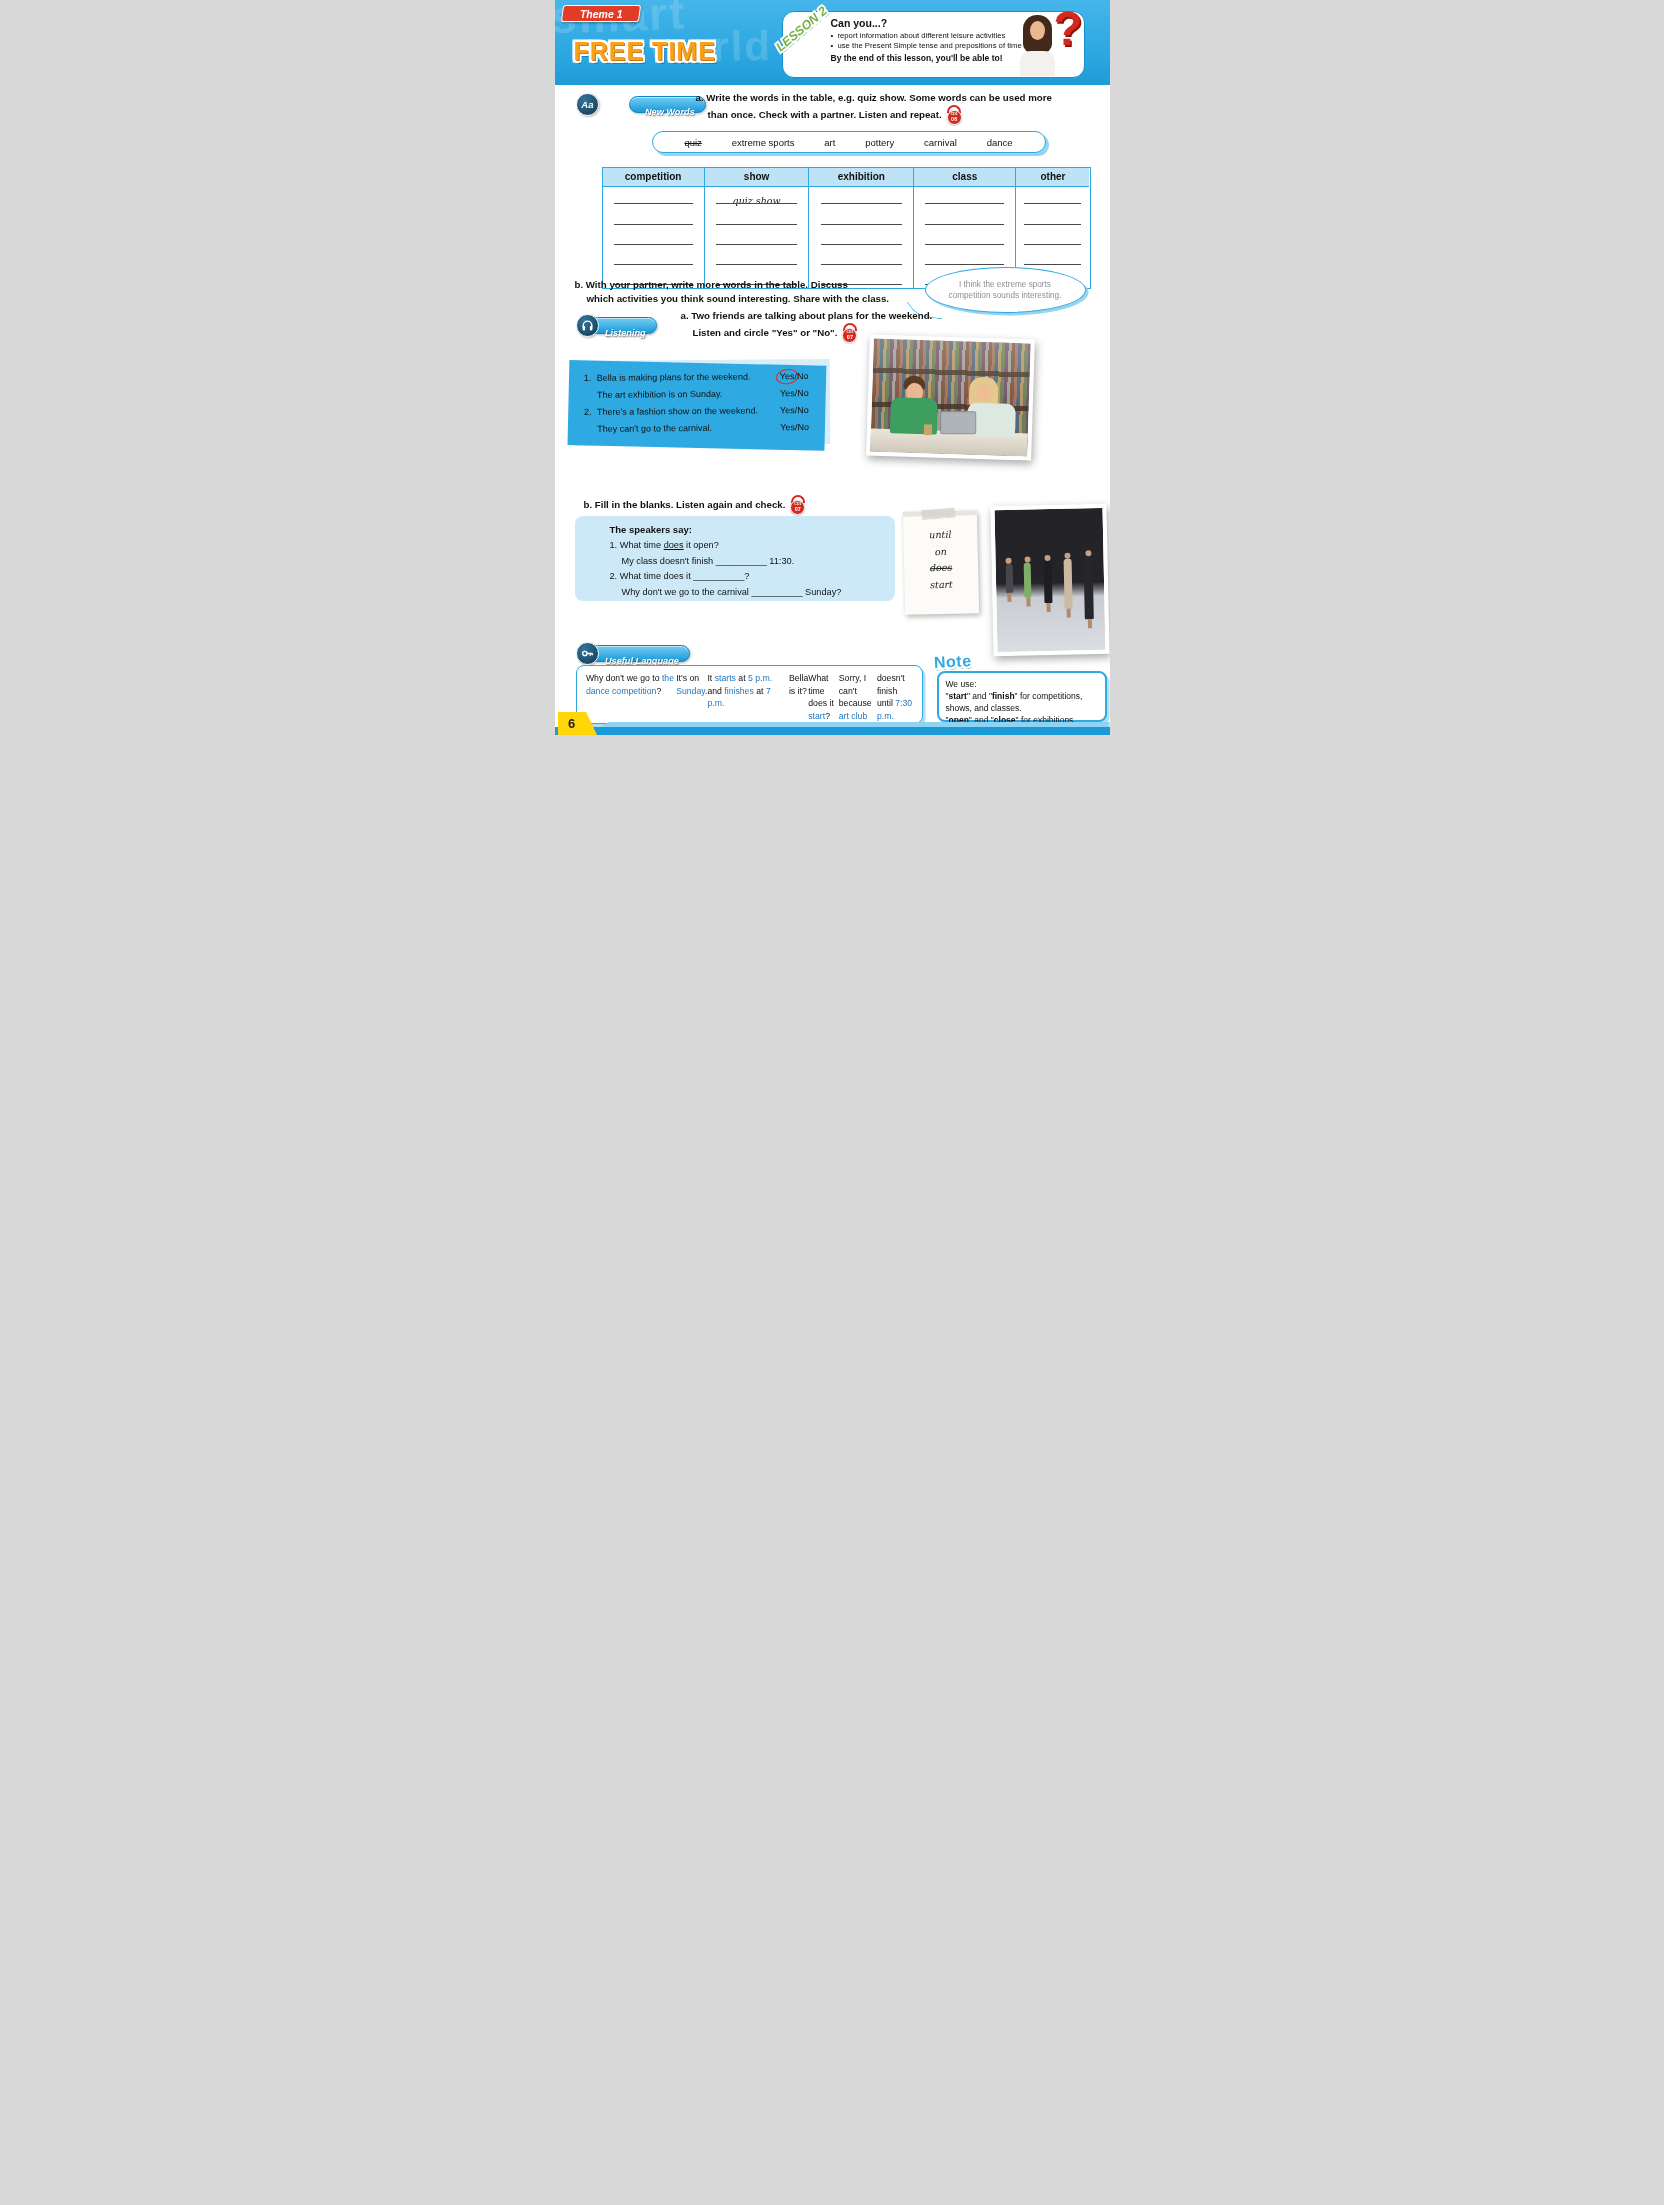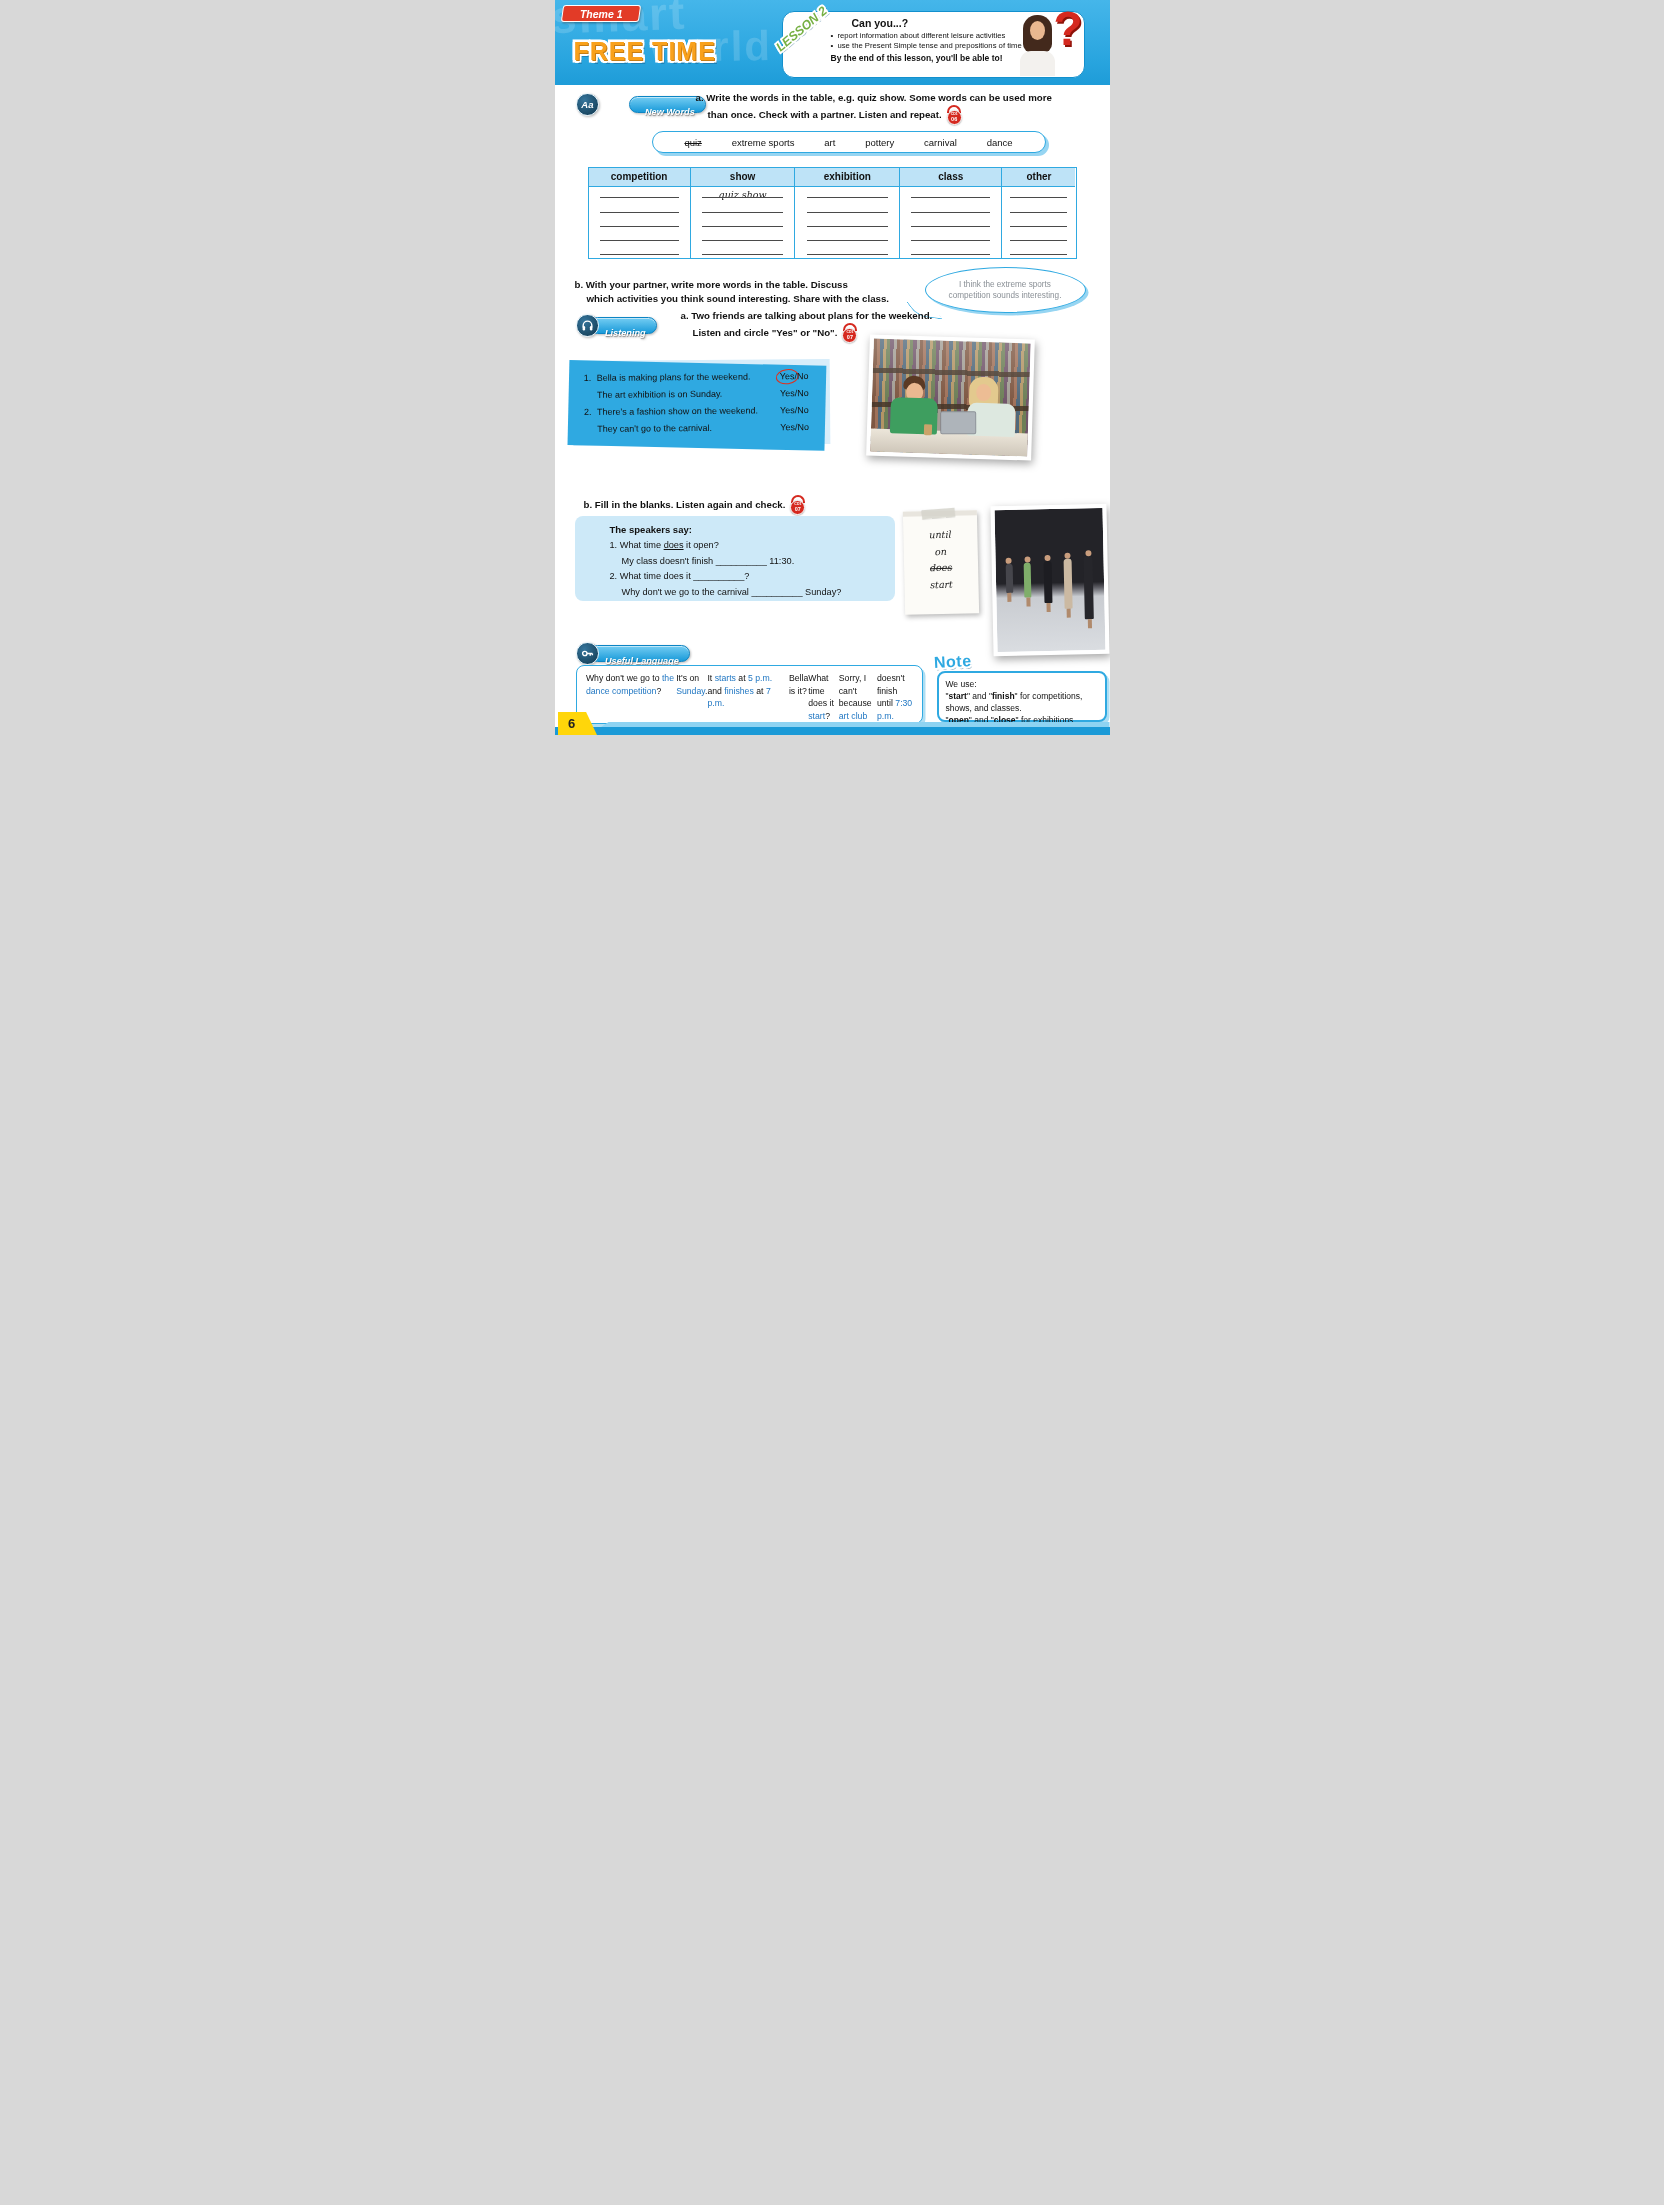--- a/index.html
+++ b/index.html
@@ -21,21 +21,21 @@
 
   .free-time { position:absolute; left:19px; top:39px; font-size:25px; font-weight:900; letter-spacing:1px; line-height:1; }
   .ft-stroke { position:absolute; left:0; top:0; color:#fff;
                -webkit-text-stroke:5px #fff;
                text-shadow:-2px -2px 0 #fff,2px -2px 0 #fff,-2px 2px 0 #fff,2px 2px 0 #fff,-2.5px 0 0 #fff,2.5px 0 0 #fff,0 2.5px 0 #fff,0 -2.5px 0 #fff,3px 4px 0 rgba(12,80,125,.4); }
   .ft-fill { position:relative; color:#f9a11b; text-shadow:1px 1px 0 #c87d12; }
 
   .canyou { position:absolute; left:227px; top:11px; width:303px; height:67px;
             background:#fff; border:1.5px solid #1390cd; border-radius:12px;
             padding:5px 5px 4px 48px; }
-  .cy-heading { font-size:10.5px; font-weight:800; color:#111; margin-left:21px; }
+  .cy-heading { font-size:10.5px; font-weight:800; color:#111; }
   .cy-bullet { font-size:7.7px; color:#111; margin-top:1.5px; padding-left:7px; position:relative; width:209px; }
   .cy-bullet::before { content:"•"; position:absolute; left:0; top:0; font-size:8px; }
   .cy-footer { font-size:8.5px; font-weight:800; color:#111; margin-top:2.5px; }
   .qmark { position:absolute; right:1px; top:-7px; font-size:48px; font-weight:900; color:#d5291f;
            text-shadow:1.5px 1.5px 0 #8e1208; line-height:1; }
   .woman { position:absolute; right:27px; bottom:1.5px; width:39px; height:61px; }
   .w-hair { position:absolute; top:0; left:5px; width:29px; height:38px; background:#43291c; border-radius:14px 14px 9px 9px; }
   .w-face { position:absolute; top:6px; left:12px; width:15px; height:19px; background:#eab890; border-radius:50%; }
   .w-shirt { position:absolute; bottom:0; left:2px; width:35px; height:25px; background:#f3f1ee; border-radius:11px 11px 0 0; }
 
@@ -71,21 +71,21 @@
   .indent { padding-left:12px; }
 
   
   .word-bank { position:absolute; left:97px; top:131px; width:394px; height:22px;
                background:#fff; border:1.5px solid #2fa9e1; border-radius:13px;
                box-shadow:3px 3px 0 #96d5f2; display:flex; align-items:center;
                justify-content:space-around; padding:0 17px; font-size:9.5px; color:#111; }
   .strike { text-decoration:line-through; }
 
   
-  .nw-table { position:absolute; left:33px; top:167px; width:489px; height:92px;
+  .nw-table { position:absolute; left:47px; top:167px; width:489px; height:122px;
               border:1.5px solid #2fa9e1; background:#fff; display:flex;justify-content:space-between; }
   .col { display:flex; flex-direction:column; border-right:1.2px solid #2fa9e1; }
   .col:last-child { border-right:none; }
   .th { height:18.5px; line-height:18.5px; text-align:center; background:#bee3f7;
         font-weight:800; font-size:10px; color:#111; border-bottom:1.5px solid #2fa9e1; }
   .cell { flex:1; position:relative; display:flex; align-items:flex-end; justify-content:center; }
   .cell::after { content:""; position:absolute; bottom:2.5px; left:11%; right:11%; border-bottom:1px solid #4a4a4a; }
   .hand { font-family:"DejaVu Serif", serif; font-style:italic; font-size:9.5px; color:#222; margin-bottom:1px; }
 
   

